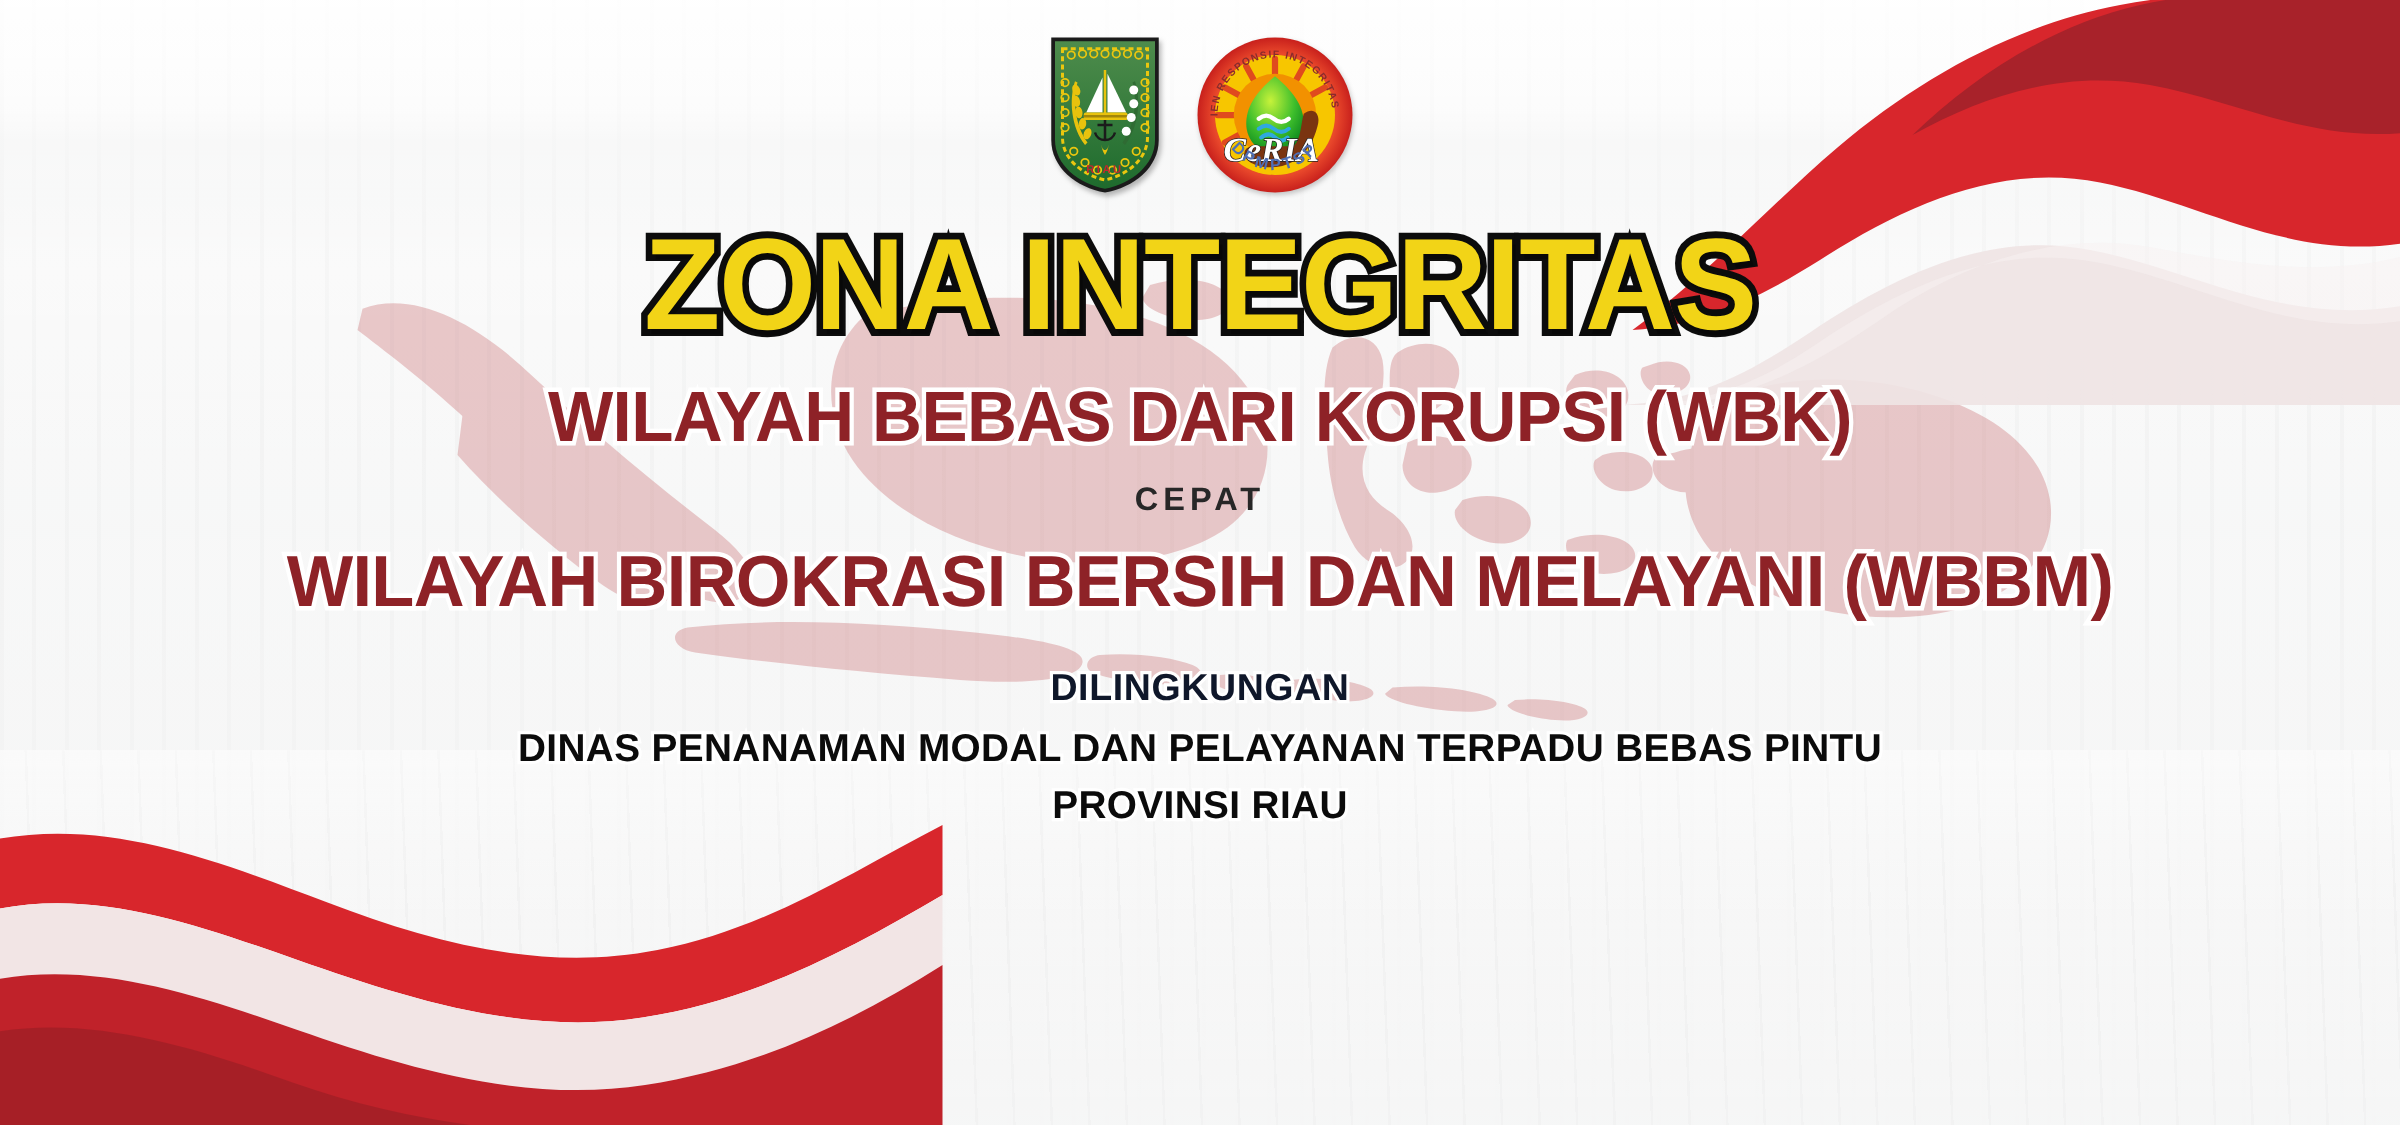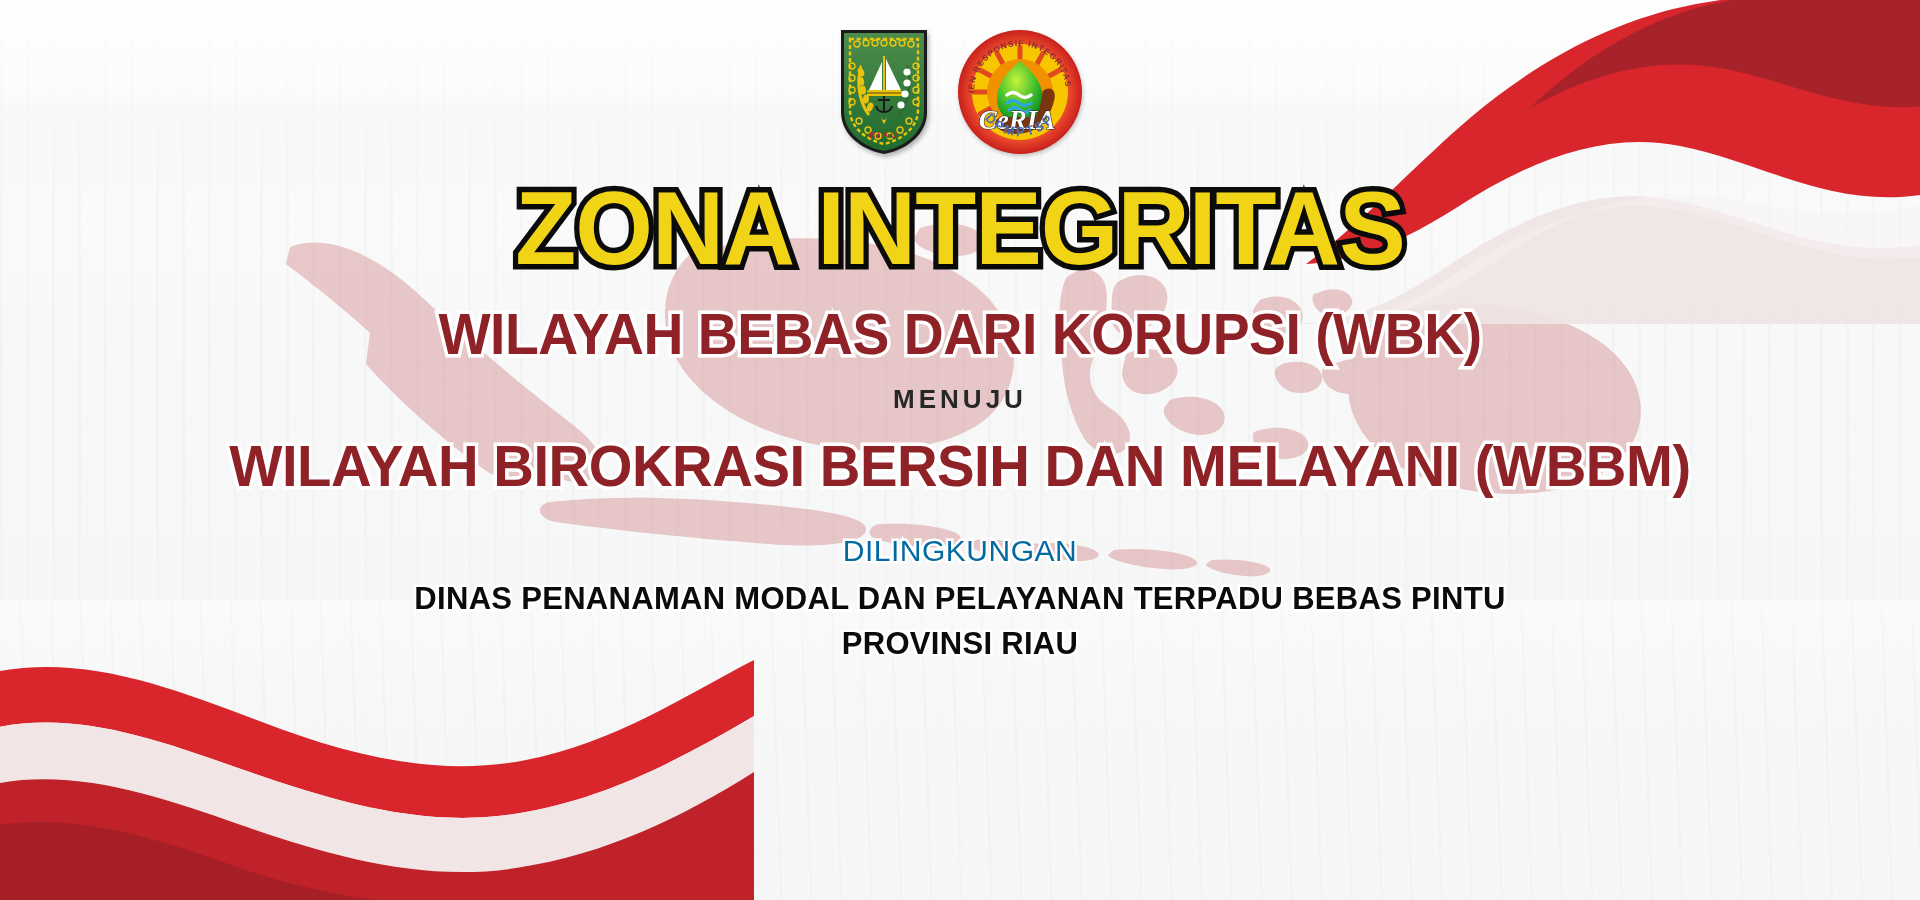--- a/index.html
+++ b/index.html
@@ -119,23 +119,23 @@
     letter-spacing:-0.5px;
     color:#8E2227;
     -webkit-text-stroke:7px #ffffff;
     paint-order:stroke fill;
     transform:scaleX(.97);
   }
 
   .t-dilingkungan {
     position:absolute; left:0; right:0; top:536px;
     font-size:30px; line-height:1;
-    font-weight:400;
+    font-weight:700;
     letter-spacing:.5px;
-    color:#0369a1;
+    color:#0f172a;
     -webkit-text-stroke:5px #ffffff;
     paint-order:stroke fill;
   }
   .t-dinas {
     position:absolute; left:0; right:0; top:583px;
     font-size:31px; line-height:1;
     font-weight:700;
     letter-spacing:.3px;
     color:#0b0b0b;
     -webkit-text-stroke:5px #ffffff;
@@ -336,21 +336,21 @@
         <text font-family="Liberation Sans, sans-serif" font-size="13" font-weight="700" fill="#4E6FB5" letter-spacing="2.6">
           <textPath href="#arcBot" startOffset="50%" text-anchor="middle">DPMPTSP</textPath>
         </text>
       </svg>
     </div>
   </div>
 
   <div class="content">
     <div class="t-zona">ZONA INTEGRITAS</div>
     <div class="t-wbk">WILAYAH BEBAS DARI KORUPSI (WBK)</div>
-    <div class="t-menuju">MENUJU</div>
+    <div class="t-menuju">CEPAT</div>
     <div class="t-wbbm">WILAYAH BIROKRASI BERSIH DAN MELAYANI (WBBM)</div>
     <div class="t-dilingkungan">DILINGKUNGAN</div>
     <div class="t-dinas">DINAS PENANAMAN MODAL DAN PELAYANAN TERPADU BEBAS PINTU</div>
     <div class="t-provinsi">PROVINSI RIAU</div>
   </div>
 
 
 </div>
 
 </body></html>

